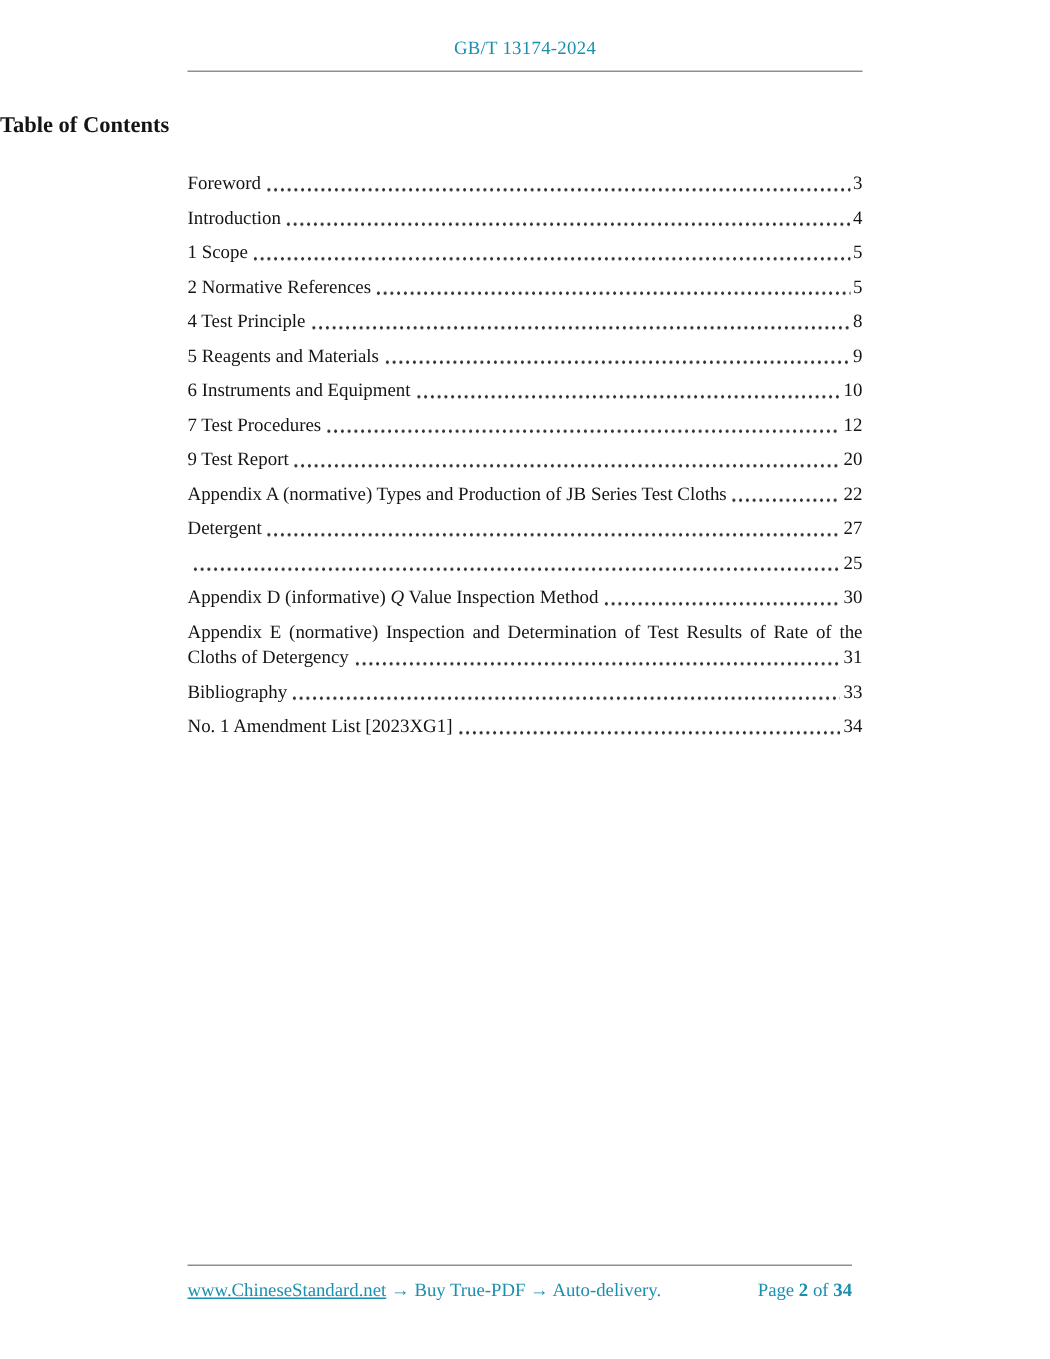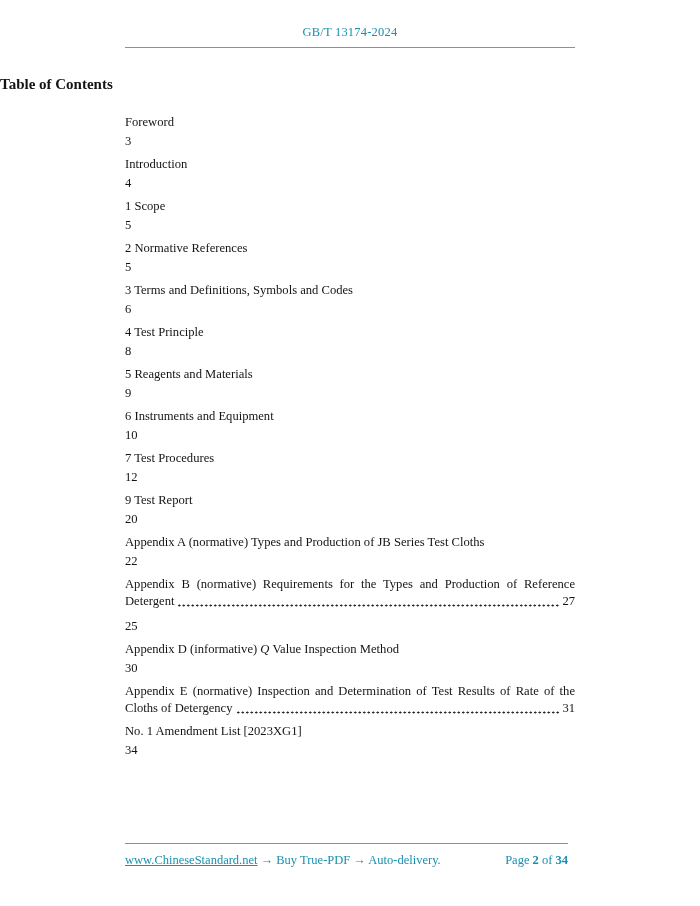--- a/index.html
+++ b/index.html
@@ -39,21 +39,20 @@
   }
   .toc {
     margin: 21px 125px 0 125px;
     font-size: 12.6px;
   }
   .toc-row {
     display: flex;
     align-items: baseline;
     line-height: 17px;
     margin-bottom: 6px;
-    flex-direction: column;
   }
   .toc-label { white-space: nowrap; }
   .toc-dots {
     flex: 1;
     align-self: flex-end;
     height: 5px;
     margin: 0 2px 2px 3px;
     background-image: radial-gradient(circle at 50% 50%, #2b2b2b 0.9px, rgba(0,0,0,0) 1.2px);
     background-size: 4.5px 5px;
     background-repeat: repeat-x;
@@ -123,25 +122,20 @@
       <span class="toc-dots"></span>
       <span class="toc-page">5</span>
     </div>
 
     <div class="toc-row">
       <span class="toc-label">2 Normative References</span>
       <span class="toc-dots"></span>
       <span class="toc-page">5</span>
     </div>
 
-    <div class="toc-row">
-      <span class="toc-label">3 Terms and Definitions, Symbols and Codes</span>
-      <span class="toc-dots"></span>
-      <span class="toc-page">6</span>
-    </div>
 
     <div class="toc-row">
       <span class="toc-label">4 Test Principle</span>
       <span class="toc-dots"></span>
       <span class="toc-page">8</span>
     </div>
 
     <div class="toc-row">
       <span class="toc-label">5 Reagents and Materials</span>
       <span class="toc-dots"></span>
@@ -167,21 +161,20 @@
       <span class="toc-page">20</span>
     </div>
 
     <div class="toc-row">
       <span class="toc-label">Appendix A (normative) Types and Production of JB Series Test Cloths</span>
       <span class="toc-dots"></span>
       <span class="toc-page">22</span>
     </div>
 
     <div class="toc-row toc-row-wrap">
-      <div class="wrap-line1">Appendix B (normative) Requirements for the Types and Production of Reference</div>
       <div class="wrap-line2">
         <span class="toc-label">Detergent</span>
         <span class="toc-dots"></span>
         <span class="toc-page">27</span>
       </div>
     </div>
 
     <div class="toc-row">
       <span class="toc-dots"></span>
       <span class="toc-page">25</span>
@@ -195,20 +188,25 @@
 
     <div class="toc-row toc-row-wrap">
       <div class="wrap-line1">Appendix E (normative) Inspection and Determination of Test Results of Rate of the</div>
       <div class="wrap-line2">
         <span class="toc-label">Cloths of Detergency</span>
         <span class="toc-dots"></span>
         <span class="toc-page">31</span>
       </div>
     </div>
 
+    <div class="toc-row">
+      <span class="toc-label">Bibliography</span>
+      <span class="toc-dots"></span>
+      <span class="toc-page">33</span>
+    </div>
 
     <div class="toc-row">
       <span class="toc-label">No. 1 Amendment List [2023XG1]</span>
       <span class="toc-dots"></span>
       <span class="toc-page">34</span>
     </div>
 
   </div>
 
   <div class="footer">

